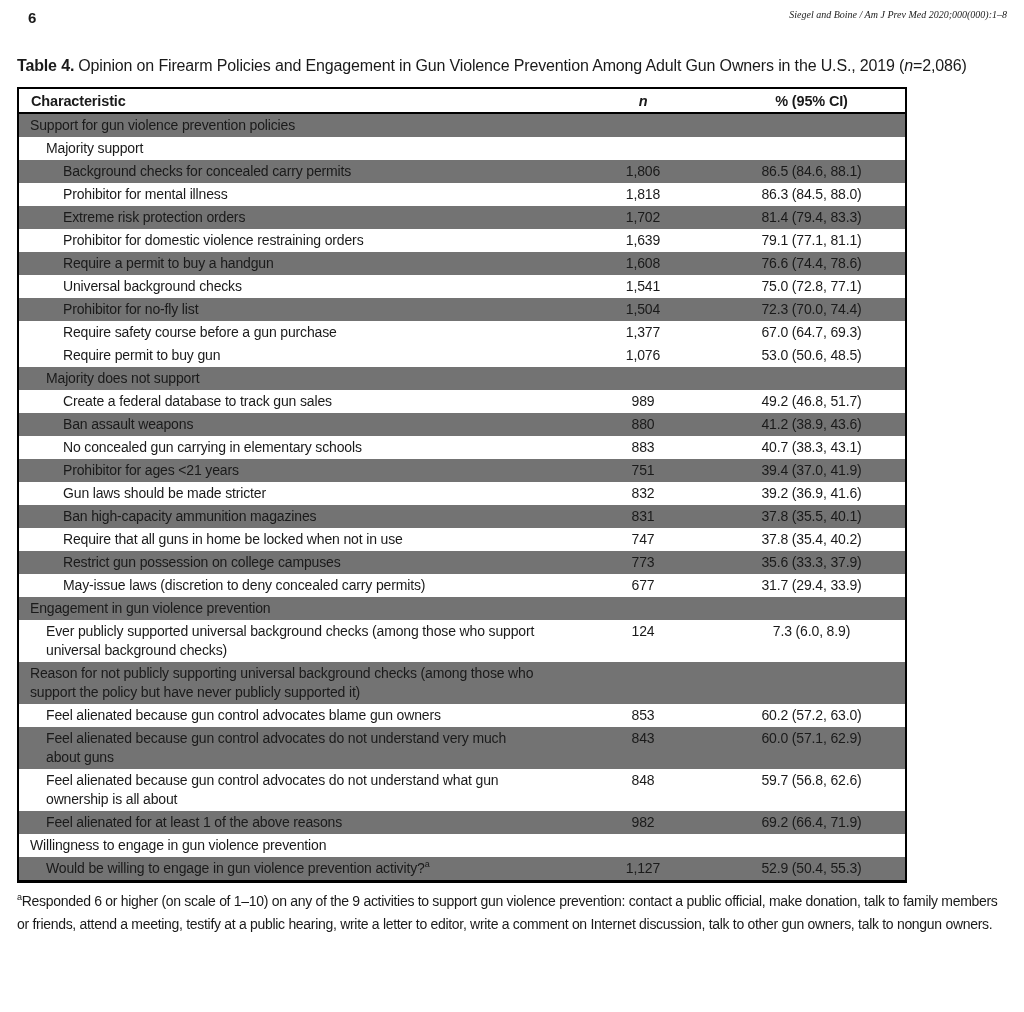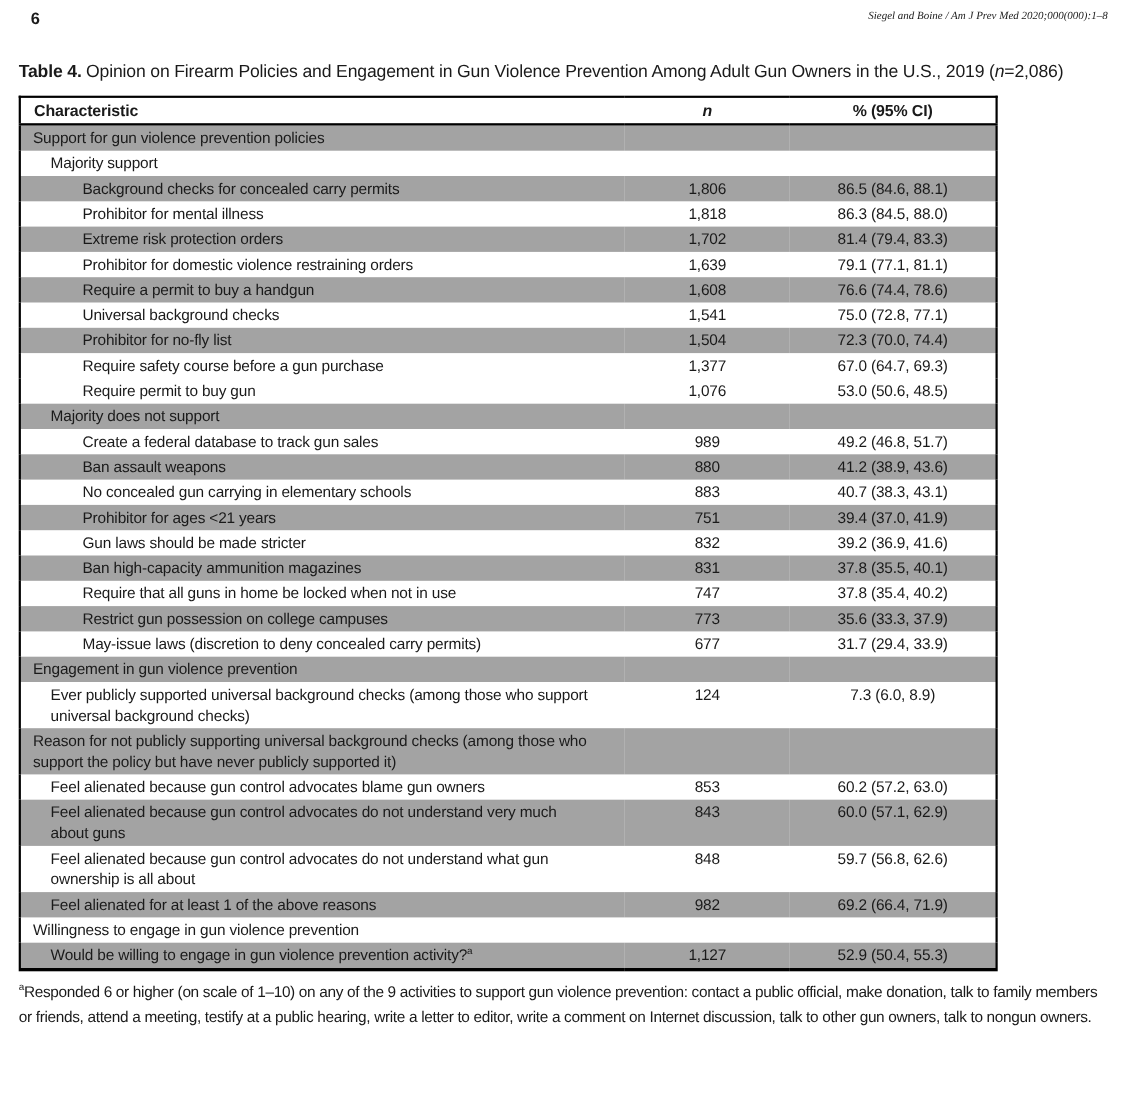--- a/index.html
+++ b/index.html
@@ -77,24 +77,24 @@
   }
   td.char .label {
     display: inline-block;
     max-width: 585px;
     white-space: pre-line;
   }
   td.n, td.ci {
     text-align: center;
     white-space: nowrap;
   }
-  tr.shaded { background: #a3a3a3; }
+  tr.shaded { background: #737373; }
   tr.indent-0 td.char { padding-left: 11px; }
   tr.indent-1 td.char { padding-left: 27px; }
-  tr.indent-2 td.char { padding-left: 56px; margin-top: 32px; }
+  tr.indent-2 td.char { padding-left: 44px; margin-top: 32px; }
   sup {
     font-size: 9px;
     vertical-align: super;
     line-height: 0;
   }
   
   .footnote {
     margin: 7px 0 0 0;
     font-size: 14px;
     line-height: 23px;

